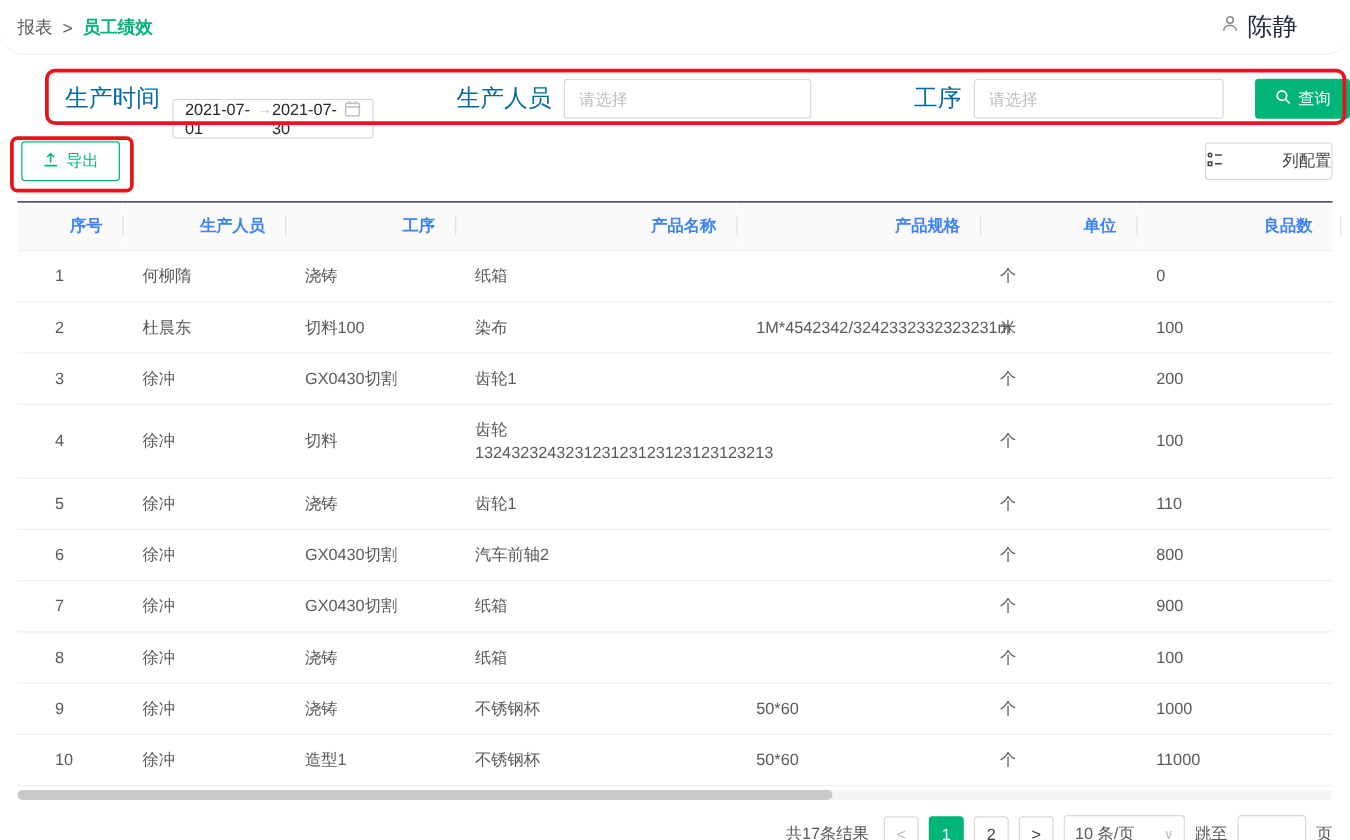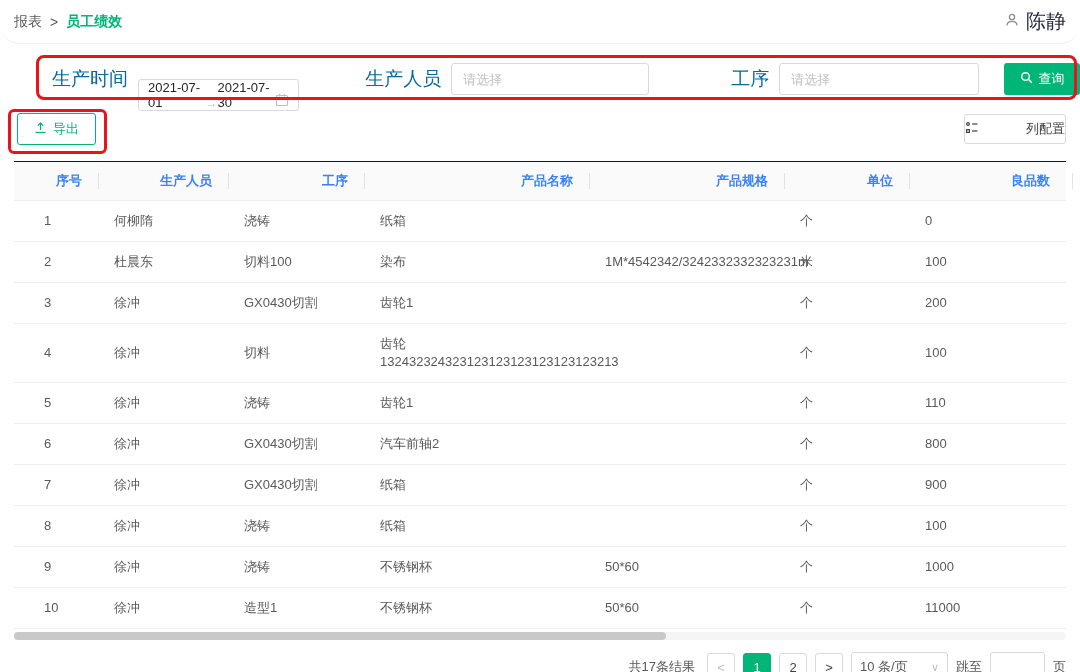--- a/index.html
+++ b/index.html
@@ -2,32 +2,32 @@
 <html><head>
 <meta charset="utf-8">
 <style>
   * { margin:0; padding:0; box-sizing:border-box; }
   html,body { width:1080px; height:672px; background:#fff; overflow:hidden;
     font-family:"Liberation Sans","DejaVu Sans",sans-serif; }
   .page { position:relative; width:1080px; height:672px; background:#fff; }
 
   
   .topbar { height:44px; display:flex; align-items:center; justify-content:space-between;
-    padding:0 14px 0 14px; border-bottom:1px solid #f0f0f0;border-radius:20px; }
+    padding:0 42px 0 14px; border-bottom:1px solid #f0f0f0;border-radius:20px; }
   .breadcrumb { font-size:14px; color:#595959; display:flex; gap:8px; align-items:center; }
   .breadcrumb .crumb-current { color:#00b578; font-weight:bold; }
   .userbox { display:flex; align-items:center; gap:6px; font-size:20px; color:#262b3f; }
   .icon-svg { display:inline-block; vertical-align:middle; }
 
   
   .filter-row { position:relative; margin-top:13px; height:44px; display:flex;
     align-items:center; padding-left:52px; }
   .flabel { font-size:19px; color:#0369a1; margin-right:10px; white-space:nowrap; }
   .daterange { width:206px; height:32px; border:1px solid #d9d9d9; border-radius:3px;
-    display:flex; align-items:flex-end; justify-content:space-between; padding:0 9px;
+    display:flex; align-items:flex-start; justify-content:space-between; padding:0 9px;
     font-size:13px; color:#262626; background:#fff;margin-top:32px; }
   .daterange .arrow { color:#bfbfbf; font-size:12px; }
   .f-input { height:32px; border:1px solid #d9d9d9; border-radius:3px; padding:0 11px;
     font-size:13px; color:#262626; outline:none;
     font-family:"Liberation Sans","DejaVu Sans",sans-serif; }
   .f-input::placeholder { color:#bfbfbf; }
   .btn-query { margin-left:25px; width:100px; height:32px; background:#00b578; color:#fff;
     border:none; border-radius:3px; font-size:13px; display:flex; align-items:center;
     justify-content:center; gap:6px; cursor:pointer; }
 

